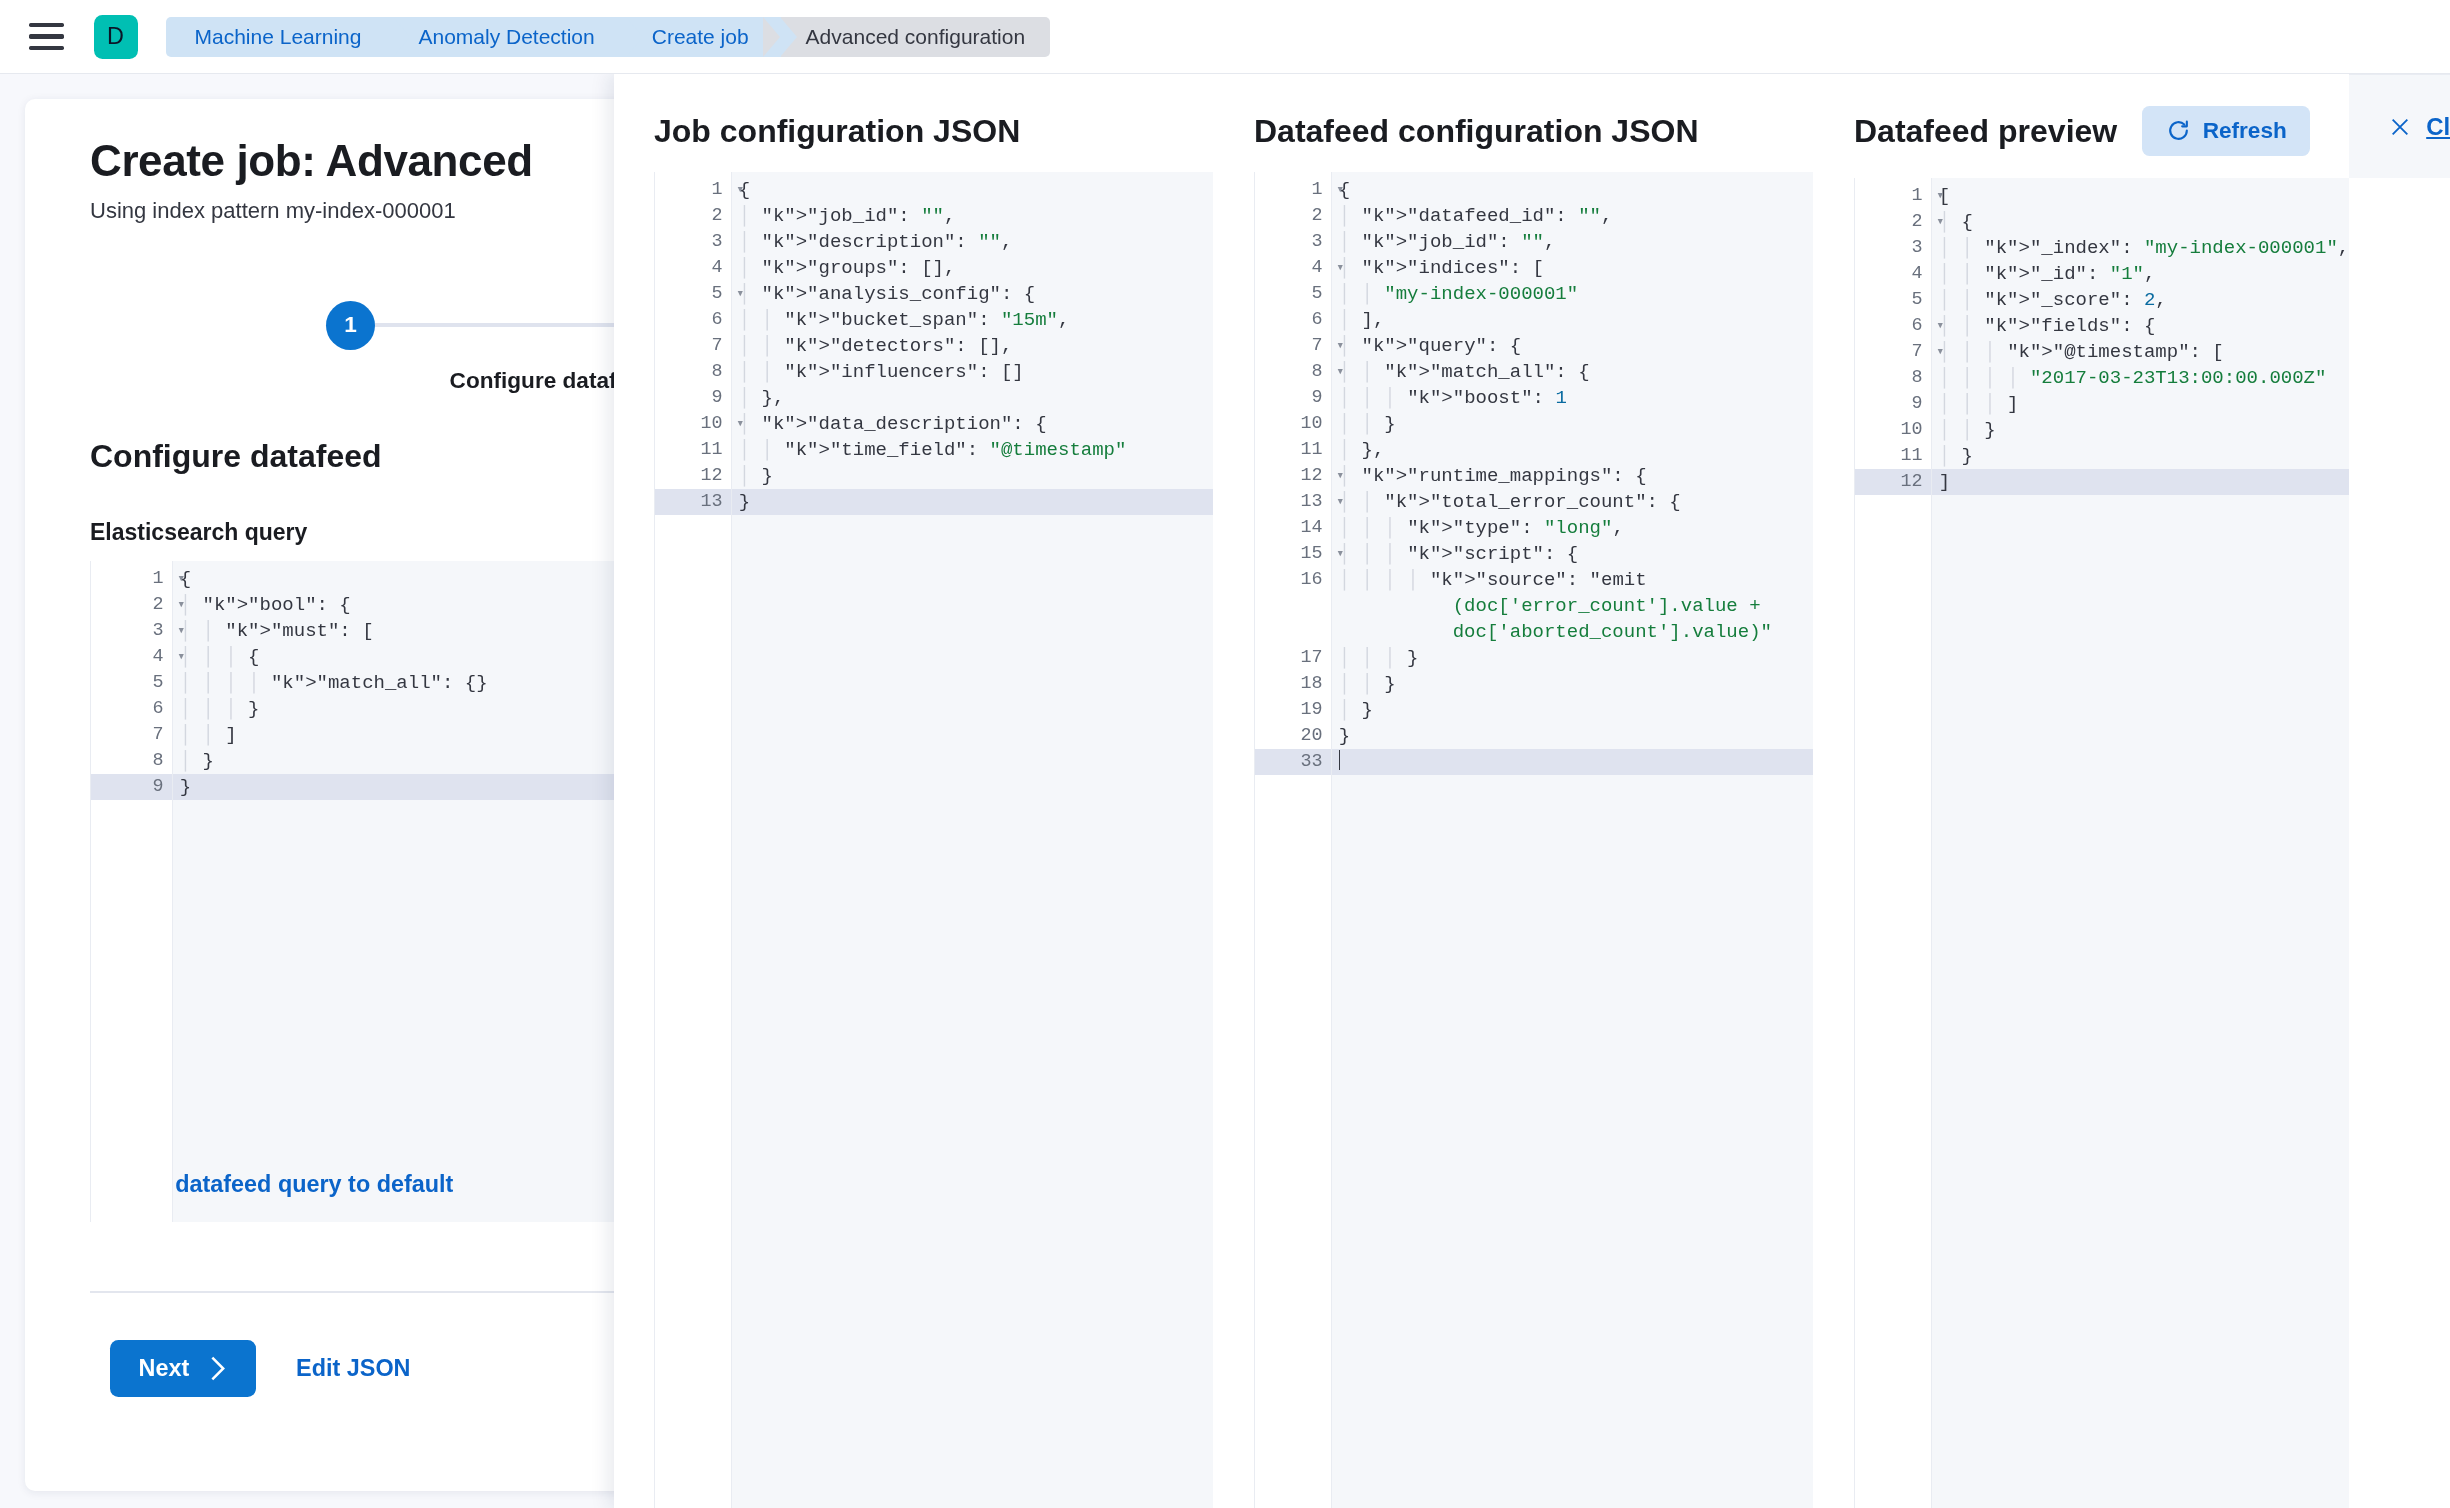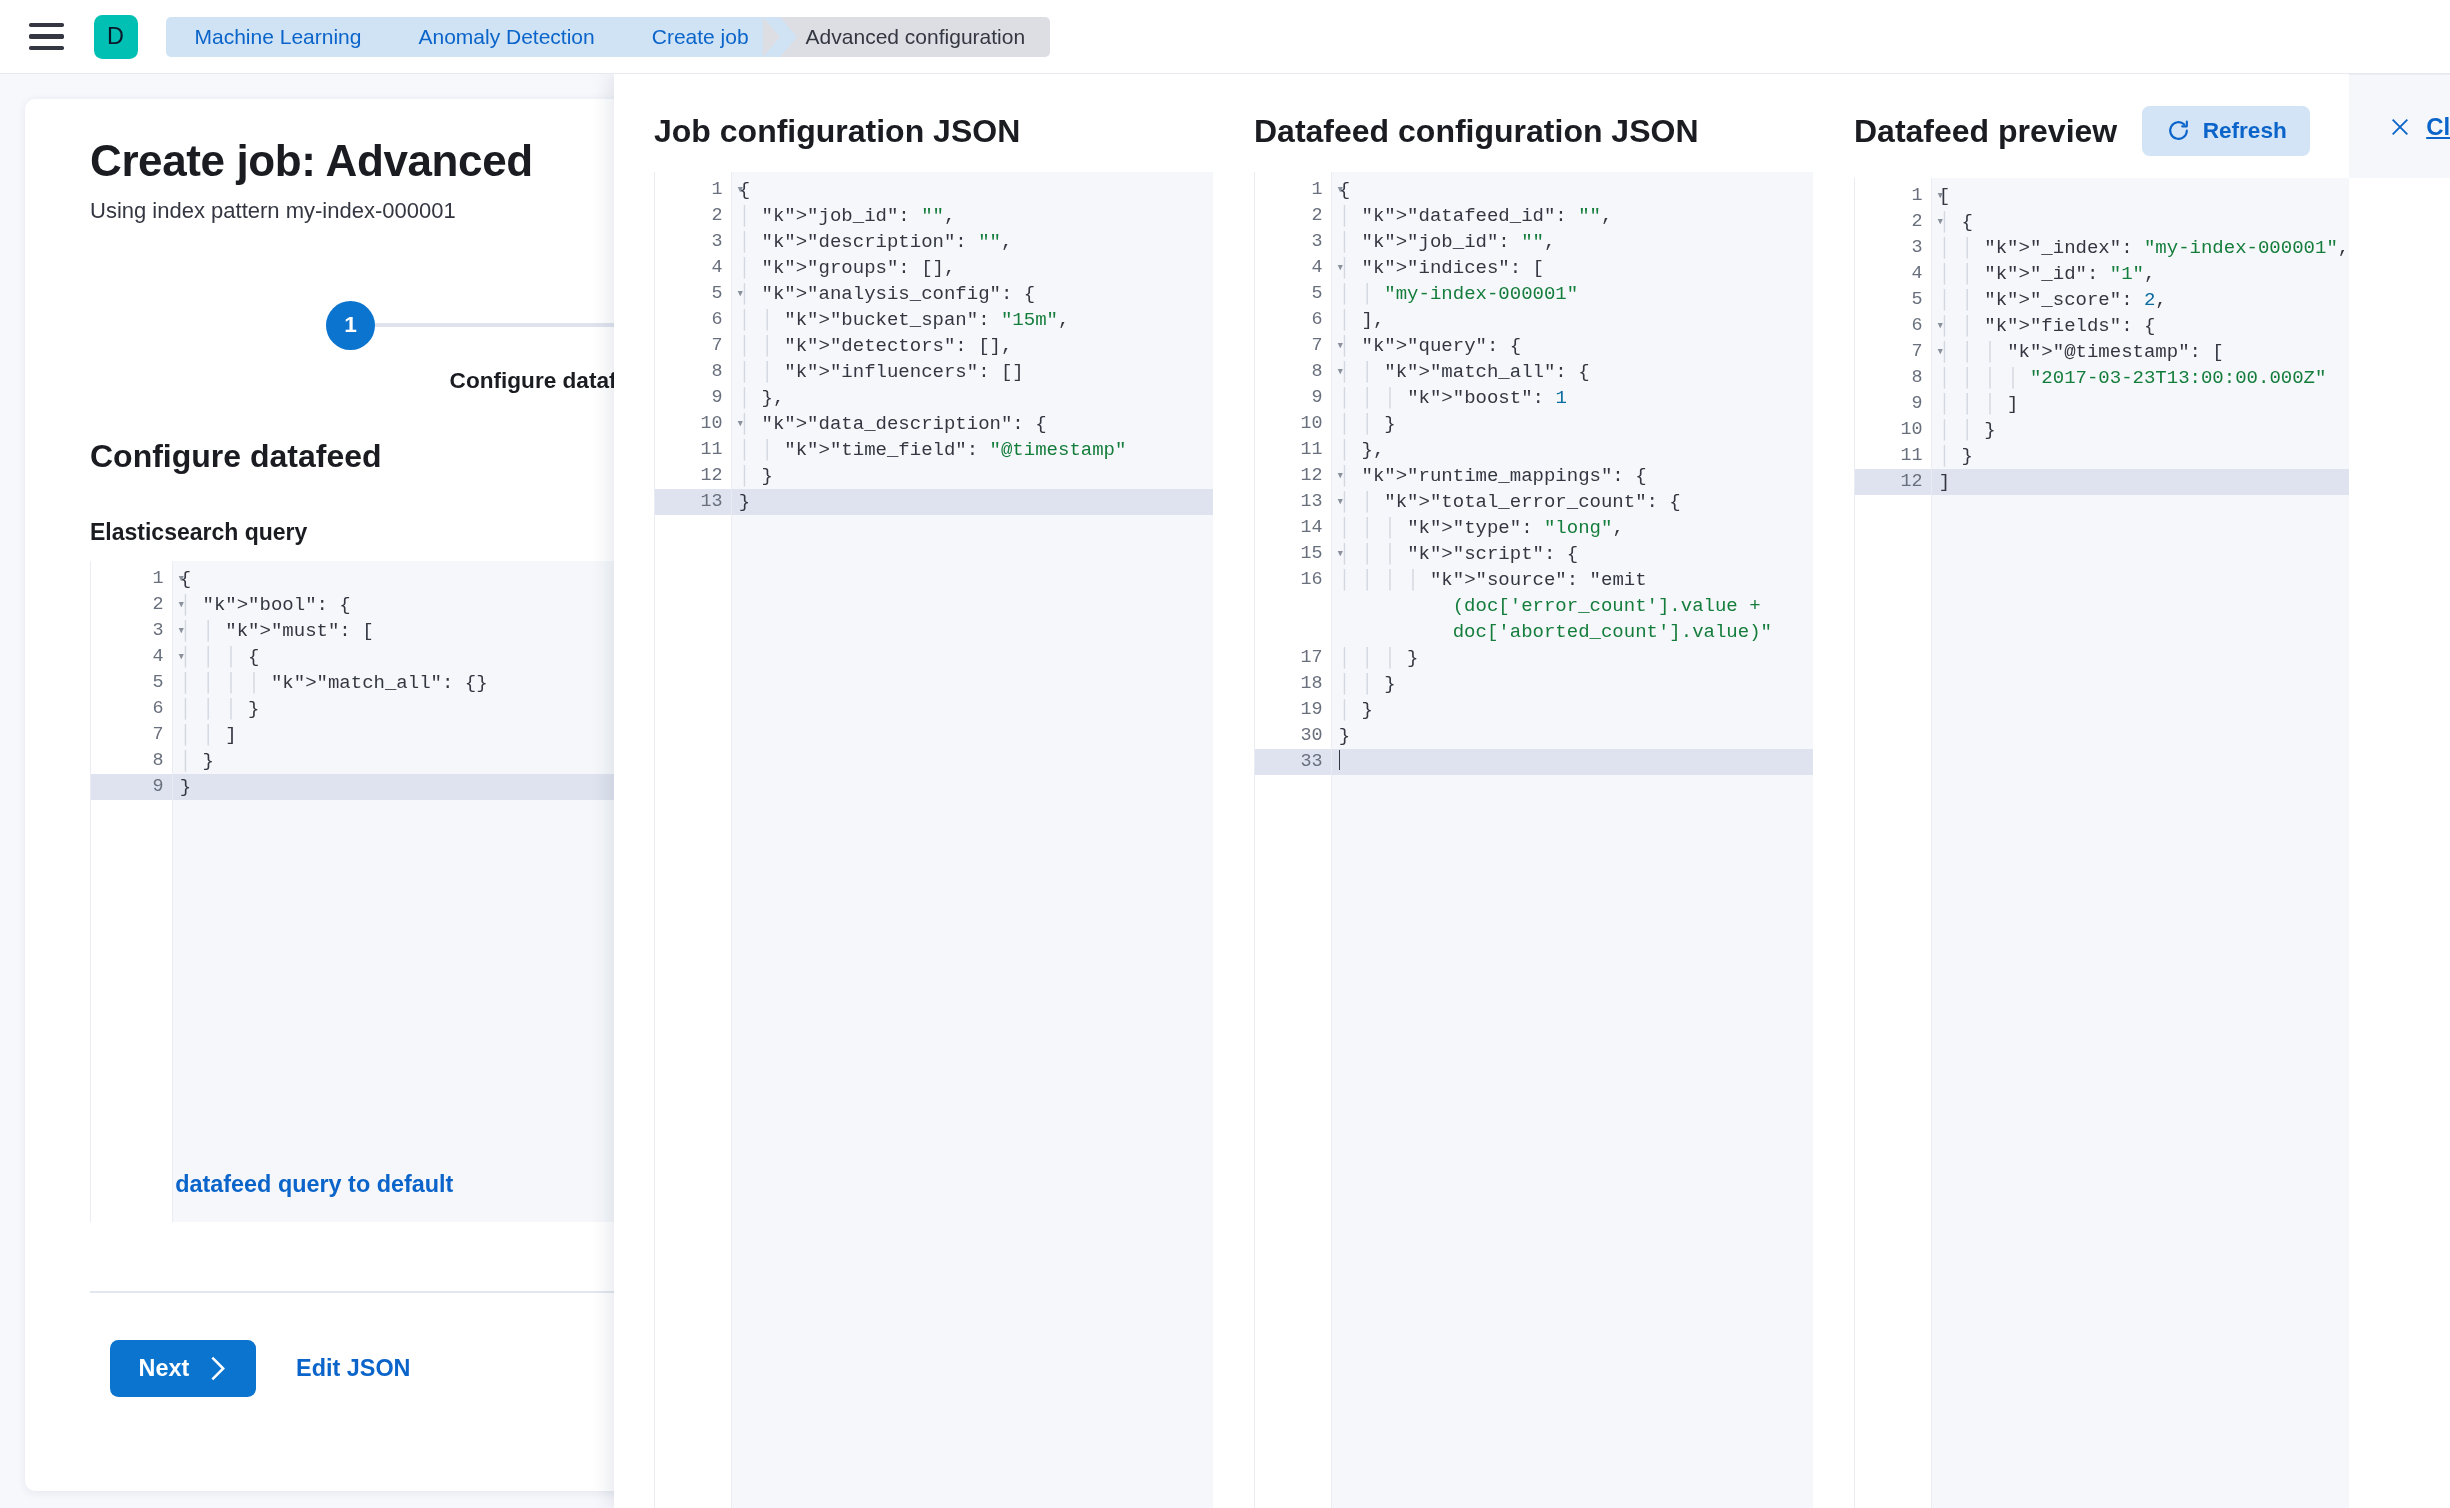--- a/index.html
+++ b/index.html
@@ -327,21 +327,21 @@
               <div class="gline">10</div>
               <div class="gline">11</div>
               <div class="gline">12<span class="fold">▾</span></div>
               <div class="gline">13<span class="fold">▾</span></div>
               <div class="gline">14</div>
               <div class="gline">15<span class="fold">▾</span></div>
               <div class="gline" style="height:78px">16</div>
               <div class="gline">17</div>
               <div class="gline">18</div>
               <div class="gline">19</div>
-              <div class="gline">30</div>
+              <div class="gline">20</div>
               <div class="gline hl">33</div>
             </div>
           <div class="code">
               <div class="cline">{</div>
               <div class="cline"><span class="ind">│</span> <span class="&lt;span">"k"</span>&gt;"datafeed_id": <span class="s">""</span>,</div>
               <div class="cline"><span class="ind">│</span> <span class="&lt;span">"k"</span>&gt;"job_id": <span class="s">""</span>,</div>
               <div class="cline"><span class="ind">│</span> <span class="&lt;span">"k"</span>&gt;"indices": [</div>
               <div class="cline"><span class="ind">│</span> <span class="ind">│</span> <span class="s">"my-index-000001"</span></div>
               <div class="cline"><span class="ind">│</span> ],</div>
               <div class="cline"><span class="ind">│</span> <span class="&lt;span">"k"</span>&gt;"query": {</div>

